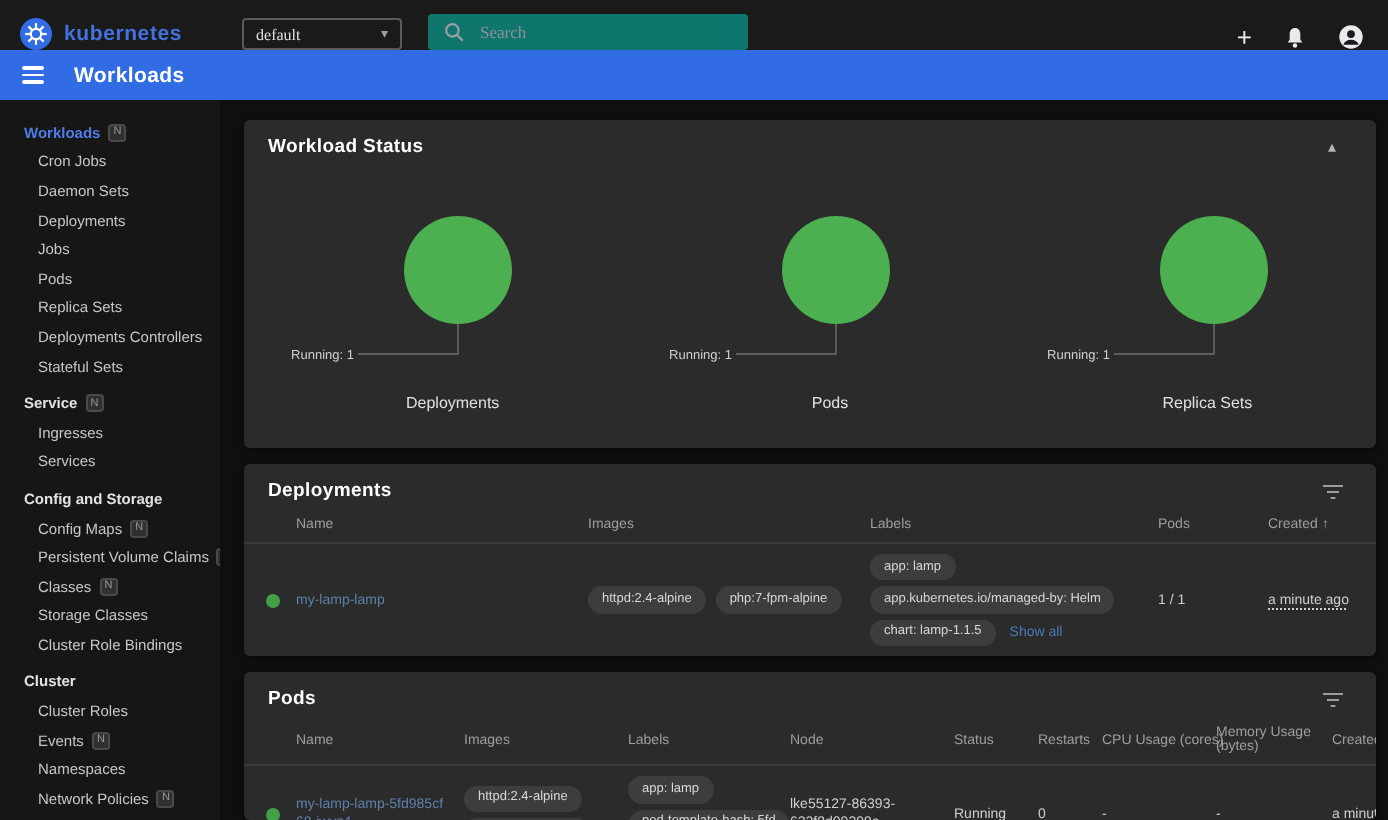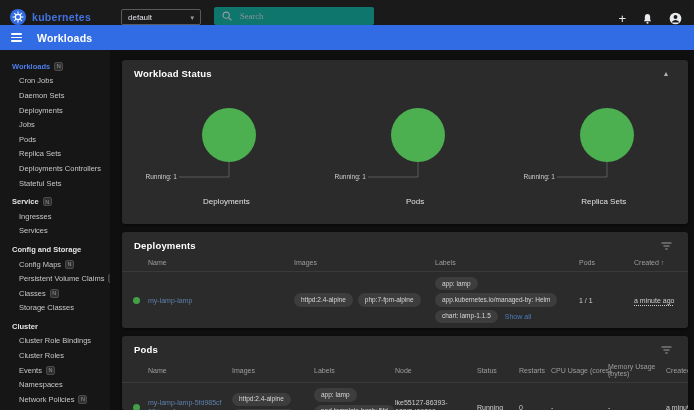--- a/index.html
+++ b/index.html
@@ -9,21 +9,21 @@
     background:#0f0f0f; display:flex; flex-direction:column;
     font-family:"Liberation Sans","DejaVu Sans",sans-serif;
     -webkit-font-smoothing:antialiased;
   }
   
   .topbar { height:25px; flex:none; background:#1a1a1a; display:flex; align-items:flex-end; padding:0 10px; }
   .logo-wrap { display:flex; align-items:center; gap:6px; }
   .brand { color:#4272e0; font-size:10.5px; font-weight:bold; letter-spacing:.3px; }
   .ns-select { margin-left:30px; width:80px; height:16px; border:1px solid #5a5a5a; border-radius:2px;
     display:flex; align-items:center; justify-content:space-between; padding:0 6px; cursor:pointer; }
-  .ns-value { color:#dfe1e5; font-size:8px; }
+  .ns-value { color:#dfe1e5; font-size:8px;font-family:Liberation Serif, serif; }
   .ns-caret { color:#9aa0a6; font-size:7px; line-height:1; }
   .search { margin-left:13px; width:160px; height:18px; background:#0f766e; border-radius:2px;
     display:flex; align-items:center; padding:0 8px; gap:8px;font-family:Liberation Serif, serif; }
   .search input { flex:1; background:transparent; border:none; outline:none; color:#ddd;
     font-size:8.5px; font-family:inherit; }
   .search input::placeholder { color:#8f9398; }
   .top-actions { margin-left:auto; display:flex; align-items:center; gap:16px; padding-right:2px; }
   .plus-btn { color:#e8eaed; font-size:13px; line-height:1; cursor:pointer; }
   
   .appbar { height:25px; flex:none; background:#326ce5; display:flex; align-items:center; padding:0 11px; gap:15px; }
@@ -179,25 +179,25 @@
         <span>Persistent Volume Claims</span>
         <span class="nbadge">N</span>
       </div>
       <div class="nav-item">
         <span>Classes</span>
         <span class="nbadge">N</span>
       </div>
       <div class="nav-item">
           <span>Storage Classes</span>
         </div>
+      <div class="nav-item">
+          <span>Cluster Role Bindings</span>
+        </div>
       <div class="nav-item top">
           <span>Cluster</span>
-        </div>
-      <div class="nav-item">
-          <span>Cluster Role Bindings</span>
         </div>
       <div class="nav-item">
           <span>Cluster Roles</span>
         </div>
       <div class="nav-item">
         <span>Events</span>
         <span class="nbadge">N</span>
       </div>
       <div class="nav-item">
           <span>Namespaces</span>

